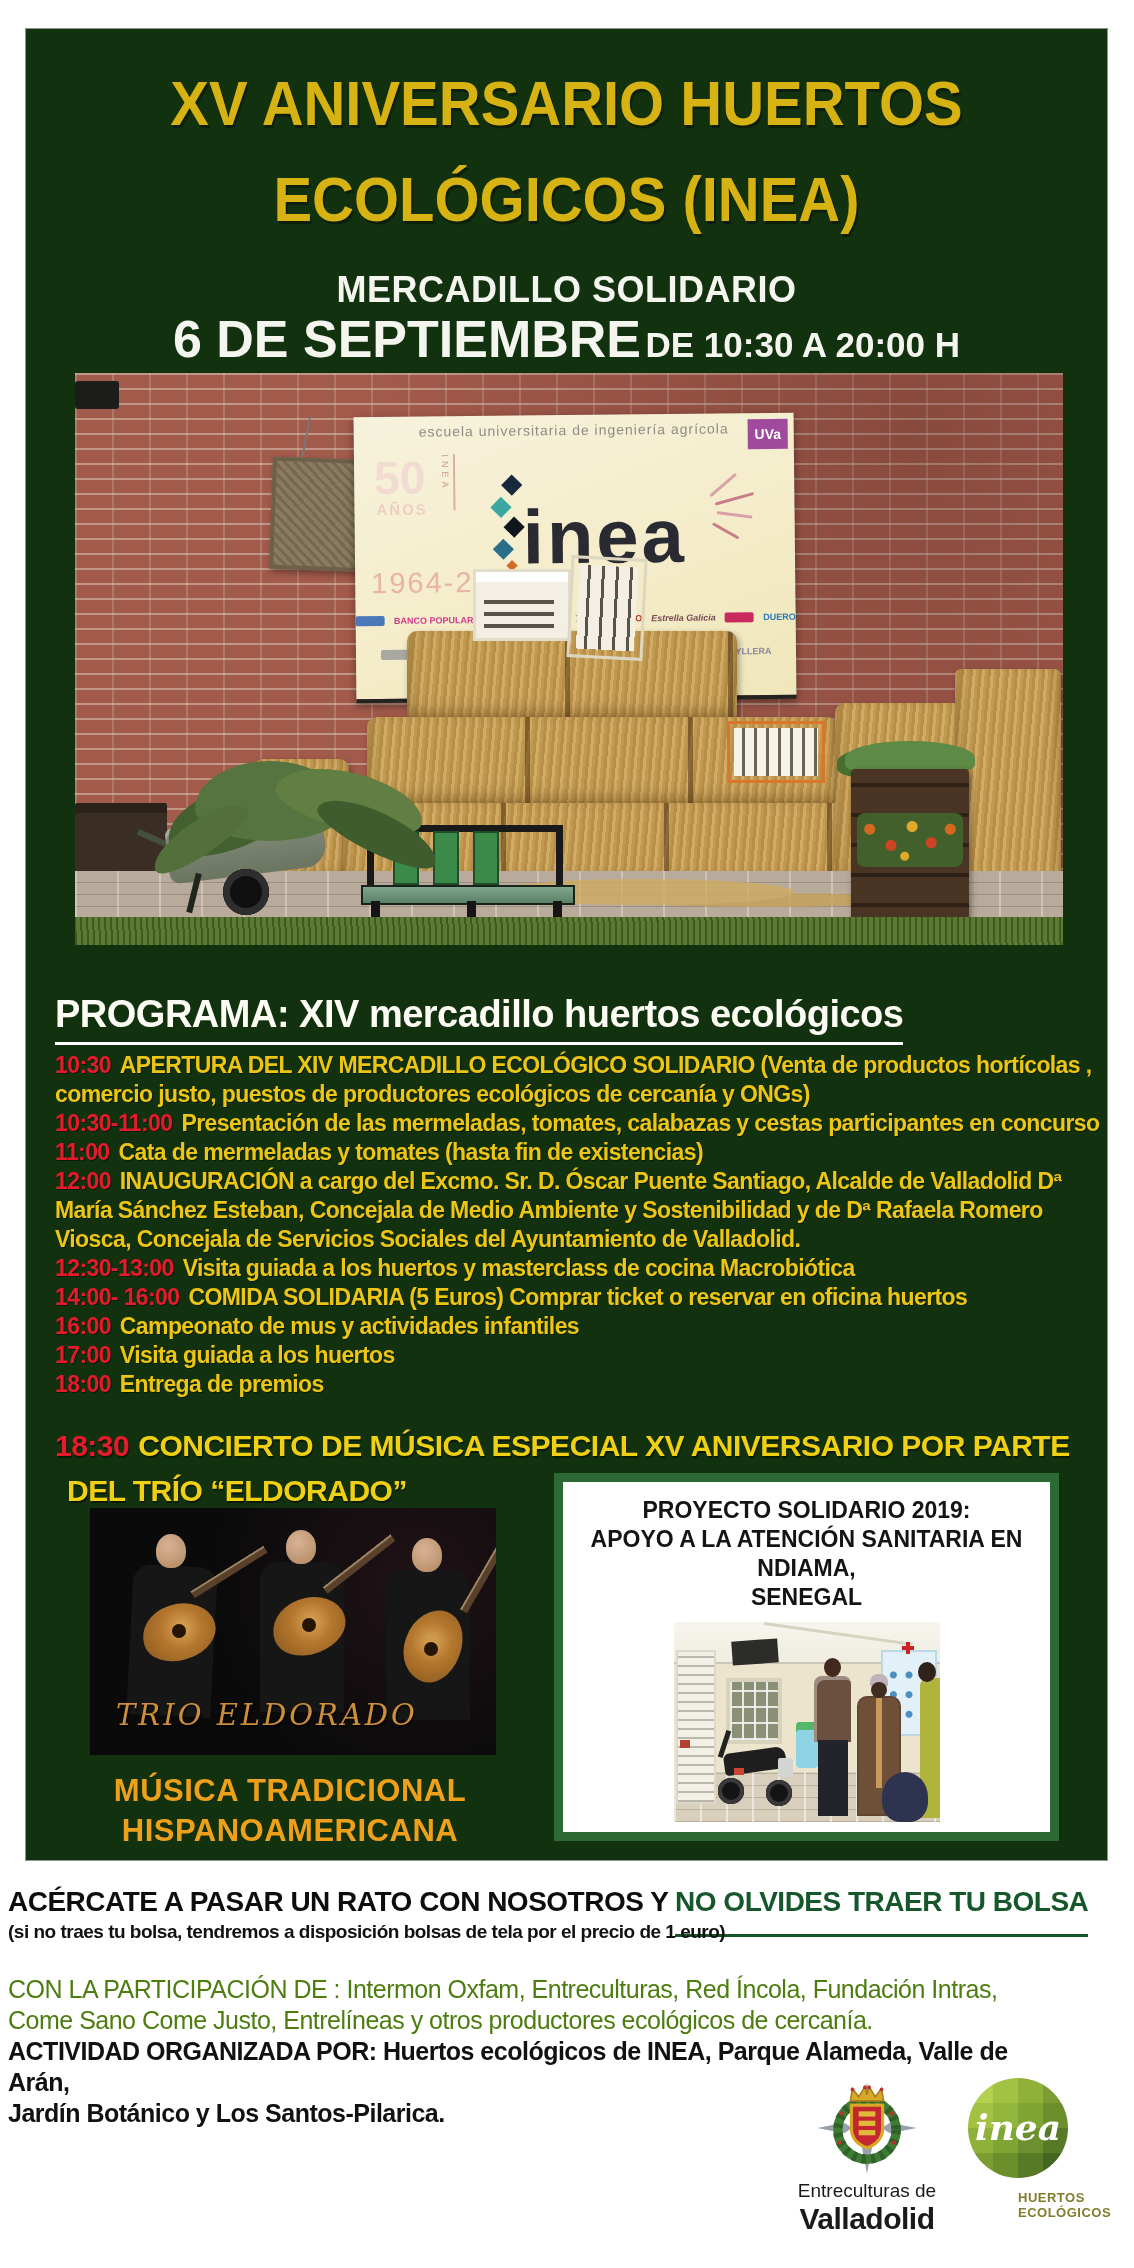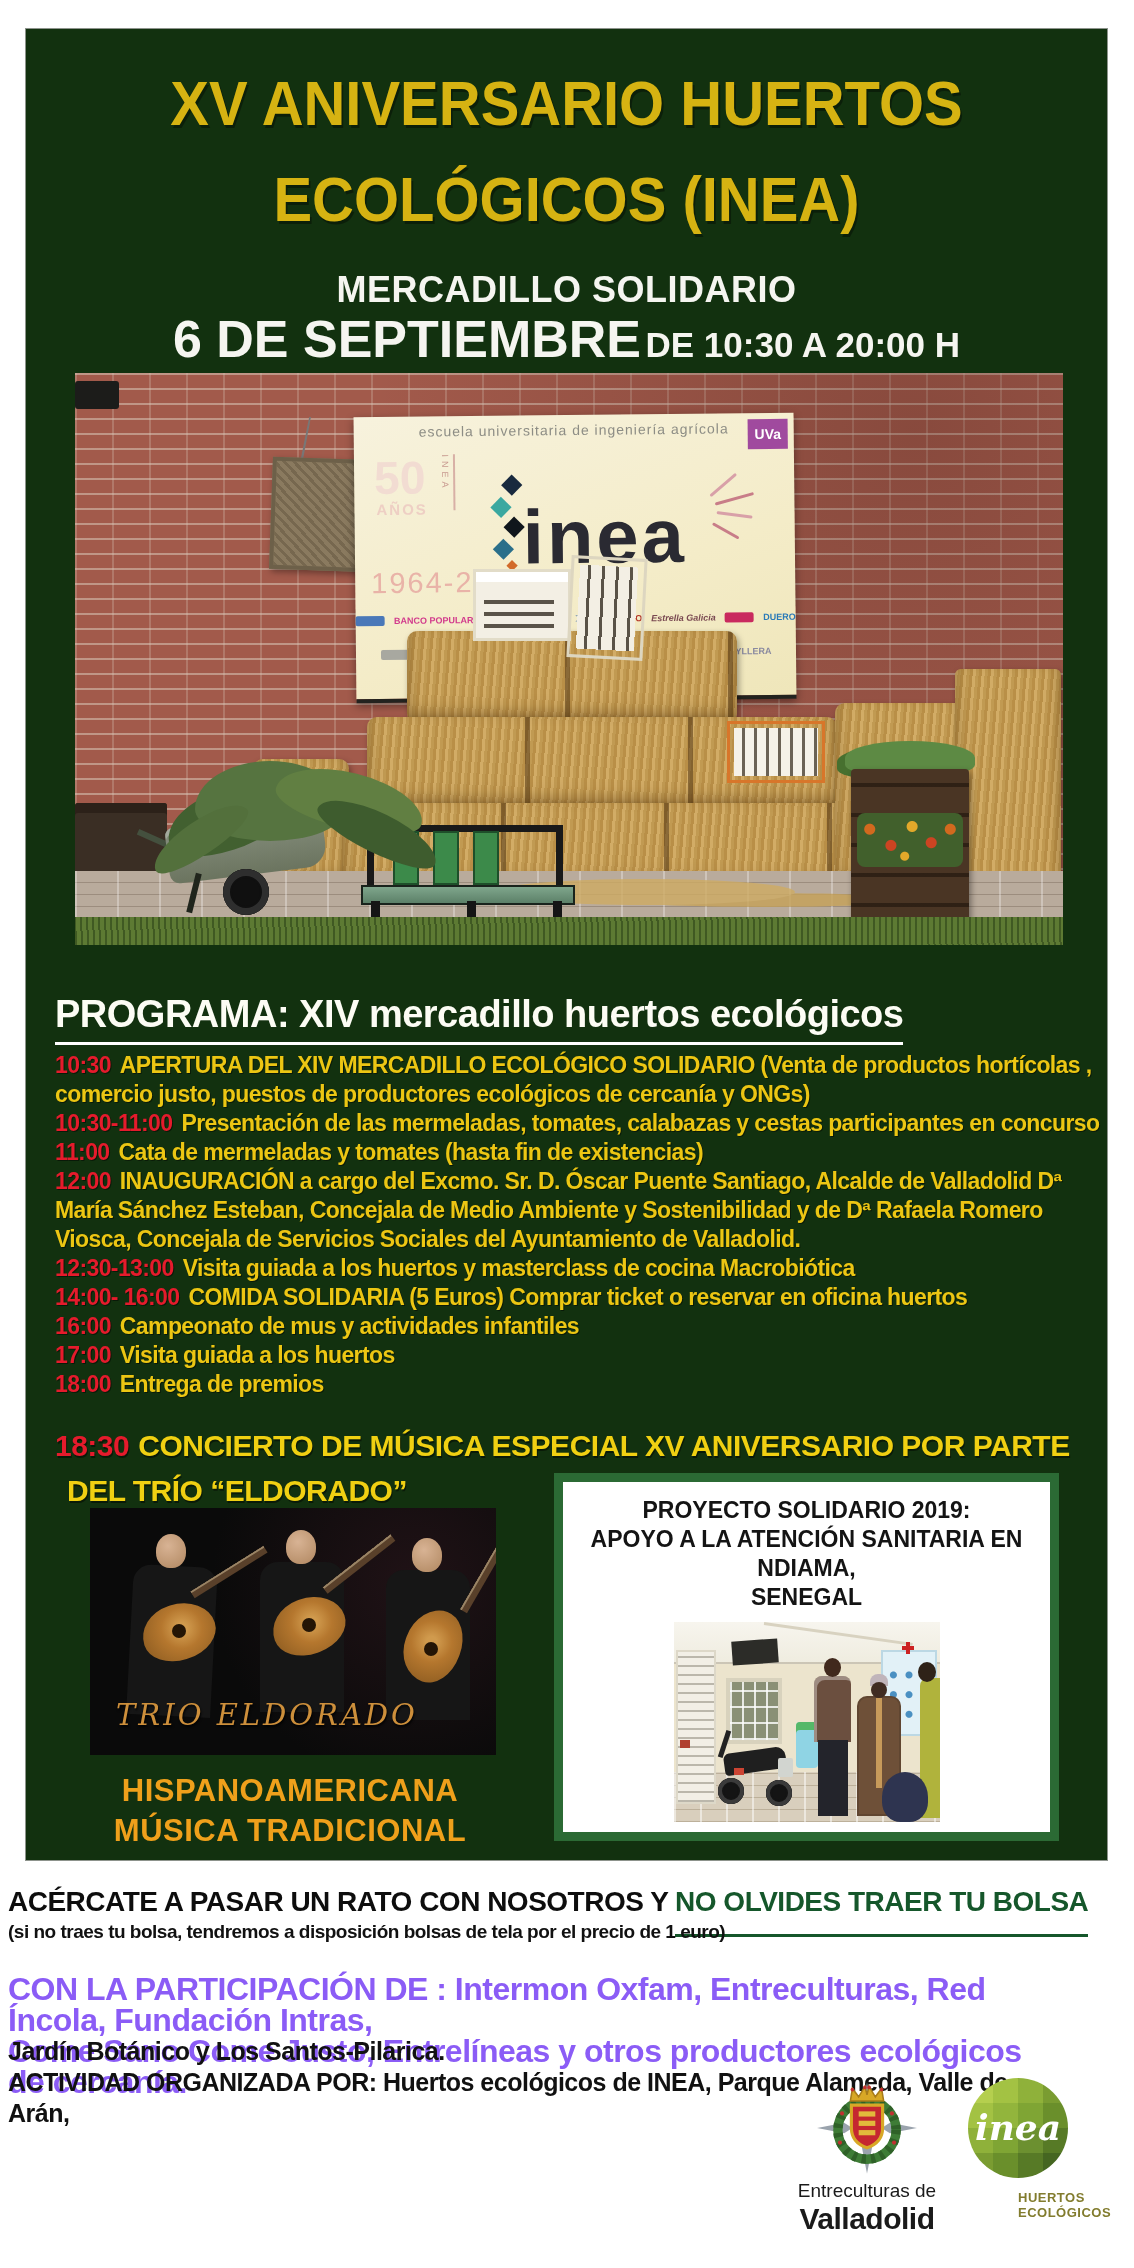--- a/index.html
+++ b/index.html
@@ -227,21 +227,21 @@
             background:linear-gradient(#c22 0 0) center/12px 4px no-repeat, linear-gradient(#c22 0 0) center/4px 12px no-repeat;}
   .sn-fig3{left:246px;top:56px;width:20px;height:140px;background:#b0b33c;border-radius:8px 0 0 0;}
   .sn-fig3h{left:244px;top:40px;width:18px;height:20px;border-radius:50%;background:#2f2218;}
   .sn-headblob{left:208px;top:150px;width:46px;height:50px;border-radius:50% 50% 40% 40%;background:#2e3450;}
 
   
   .f1{position:absolute;left:8px;top:1886px;font-size:28px;font-weight:bold;color:#0d0d0d;letter-spacing:-.5px;}
   .f1 .grn{color:#15572b;border-bottom:3px solid #15572b;padding-bottom:17px;}
   .f2{position:absolute;left:8px;top:1921px;font-size:19px;font-weight:bold;color:#111;letter-spacing:-.5px;}
   .f3{position:absolute;left:8px;top:1944px;font-size:25px;font-weight:bold;color:#0d0d0d;letter-spacing:-.5px;}
-  .f4{position:absolute;left:8px;top:1974px;width:1040px;font-size:32px;font-weight:bold;color:#8b5cf6;
+  .f4{position:absolute;left:8px;top:1974px;width:1040px;font-size:25px;font-weight:normal;color:#4d7c0f;
       line-height:31px;letter-spacing:-.5px;}
   .f5{position:absolute;left:8px;top:2036px;width:1040px;font-size:25px;font-weight:bold;color:#111;
       line-height:31px;letter-spacing:-.5px;}
   .closing{position:absolute;left:8px;top:2122px;font-size:54px;font-weight:bold;color:#0a0a0a;letter-spacing:-1px;}
 
   .ayto{position:absolute;left:782px;top:2082px;width:170px;text-align:center;color:#1a1a1a;}
   .ayto-t1{font-size:19px;margin-top:2px;}
   .ayto-t2{font-size:30px;font-weight:bold;letter-spacing:-.5px;}
   .inealogo{position:absolute;left:968px;top:2078px;width:130px;}
   .huertos{margin:8px 0 0 50px;font-size:13px;font-weight:bold;color:#827c2e;line-height:15px;letter-spacing:.5px;}
@@ -384,22 +384,22 @@
       <div class="abs gbody gb1"></div>
       <div class="abs gbody gb2"></div>
       <div class="abs gbody gb3"></div>
       <div class="abs ghole gh1"></div>
       <div class="abs ghole gh2"></div>
       <div class="abs ghole gh3"></div>
       <div class="trio-cap">TRIO ELDORADO</div>
     </div>
 
     <div class="musica">
+      <div>MÚSICA TRADICIONAL</div>
       <div>HISPANOAMERICANA</div>
-      <div>MÚSICA TRADICIONAL</div>
     </div>
 
     <div class="project">
       <div class="project-head">
         <div>PROYECTO SOLIDARIO 2019:</div>
         <div>APOYO A LA ATENCIÓN SANITARIA EN NDIAMA,</div>
         <div>SENEGAL</div>
       </div>
       <div class="senegal">
         <div class="abs sn-ceil"></div>
@@ -432,22 +432,22 @@
     </div>
   </div>
 
   <div class="f1"><span>ACÉRCATE A PASAR UN RATO CON NOSOTROS Y </span><span class="grn">NO OLVIDES TRAER TU BOLSA</span></div>
   <div class="f2">(si no traes tu bolsa, tendremos a disposición bolsas de tela por el precio de 1 euro)</div>
   <div class="f4">
     <div>CON LA PARTICIPACIÓN DE : Intermon Oxfam, Entreculturas, Red Íncola, Fundación Intras,</div>
     <div>Come Sano Come Justo, Entrelíneas y otros productores ecológicos de cercanía.</div>
   </div>
   <div class="f5">
+    <div>ACTIVIDAD ORGANIZADA POR: Huertos ecológicos de INEA, Parque Alameda, Valle de Arán,</div>
     <div>Jardín Botánico y Los Santos-Pilarica.</div>
-    <div>ACTIVIDAD ORGANIZADA POR: Huertos ecológicos de INEA, Parque Alameda, Valle de Arán,</div>
   </div>
 
   <div class="ayto">
     <svg width="104" height="92" viewBox="0 0 100 88">
       <path d="M50 0 L55 26 L50 34 L45 26 Z" fill="#9aa3ad"></path>
       <path d="M50 88 L55 62 L50 54 L45 62 Z" fill="#9aa3ad"></path>
       <path d="M2 44 L28 39 L36 44 L28 49 Z" fill="#9aa3ad"></path>
       <path d="M98 44 L72 39 L64 44 L72 49 Z" fill="#9aa3ad"></path>
       <circle cx="50" cy="46" r="28" fill="none" stroke="#3e7c36" stroke-width="9"></circle>
       <circle cx="50" cy="46" r="28" fill="none" stroke="#2f6128" stroke-width="9" stroke-dasharray="4 5"></circle>

